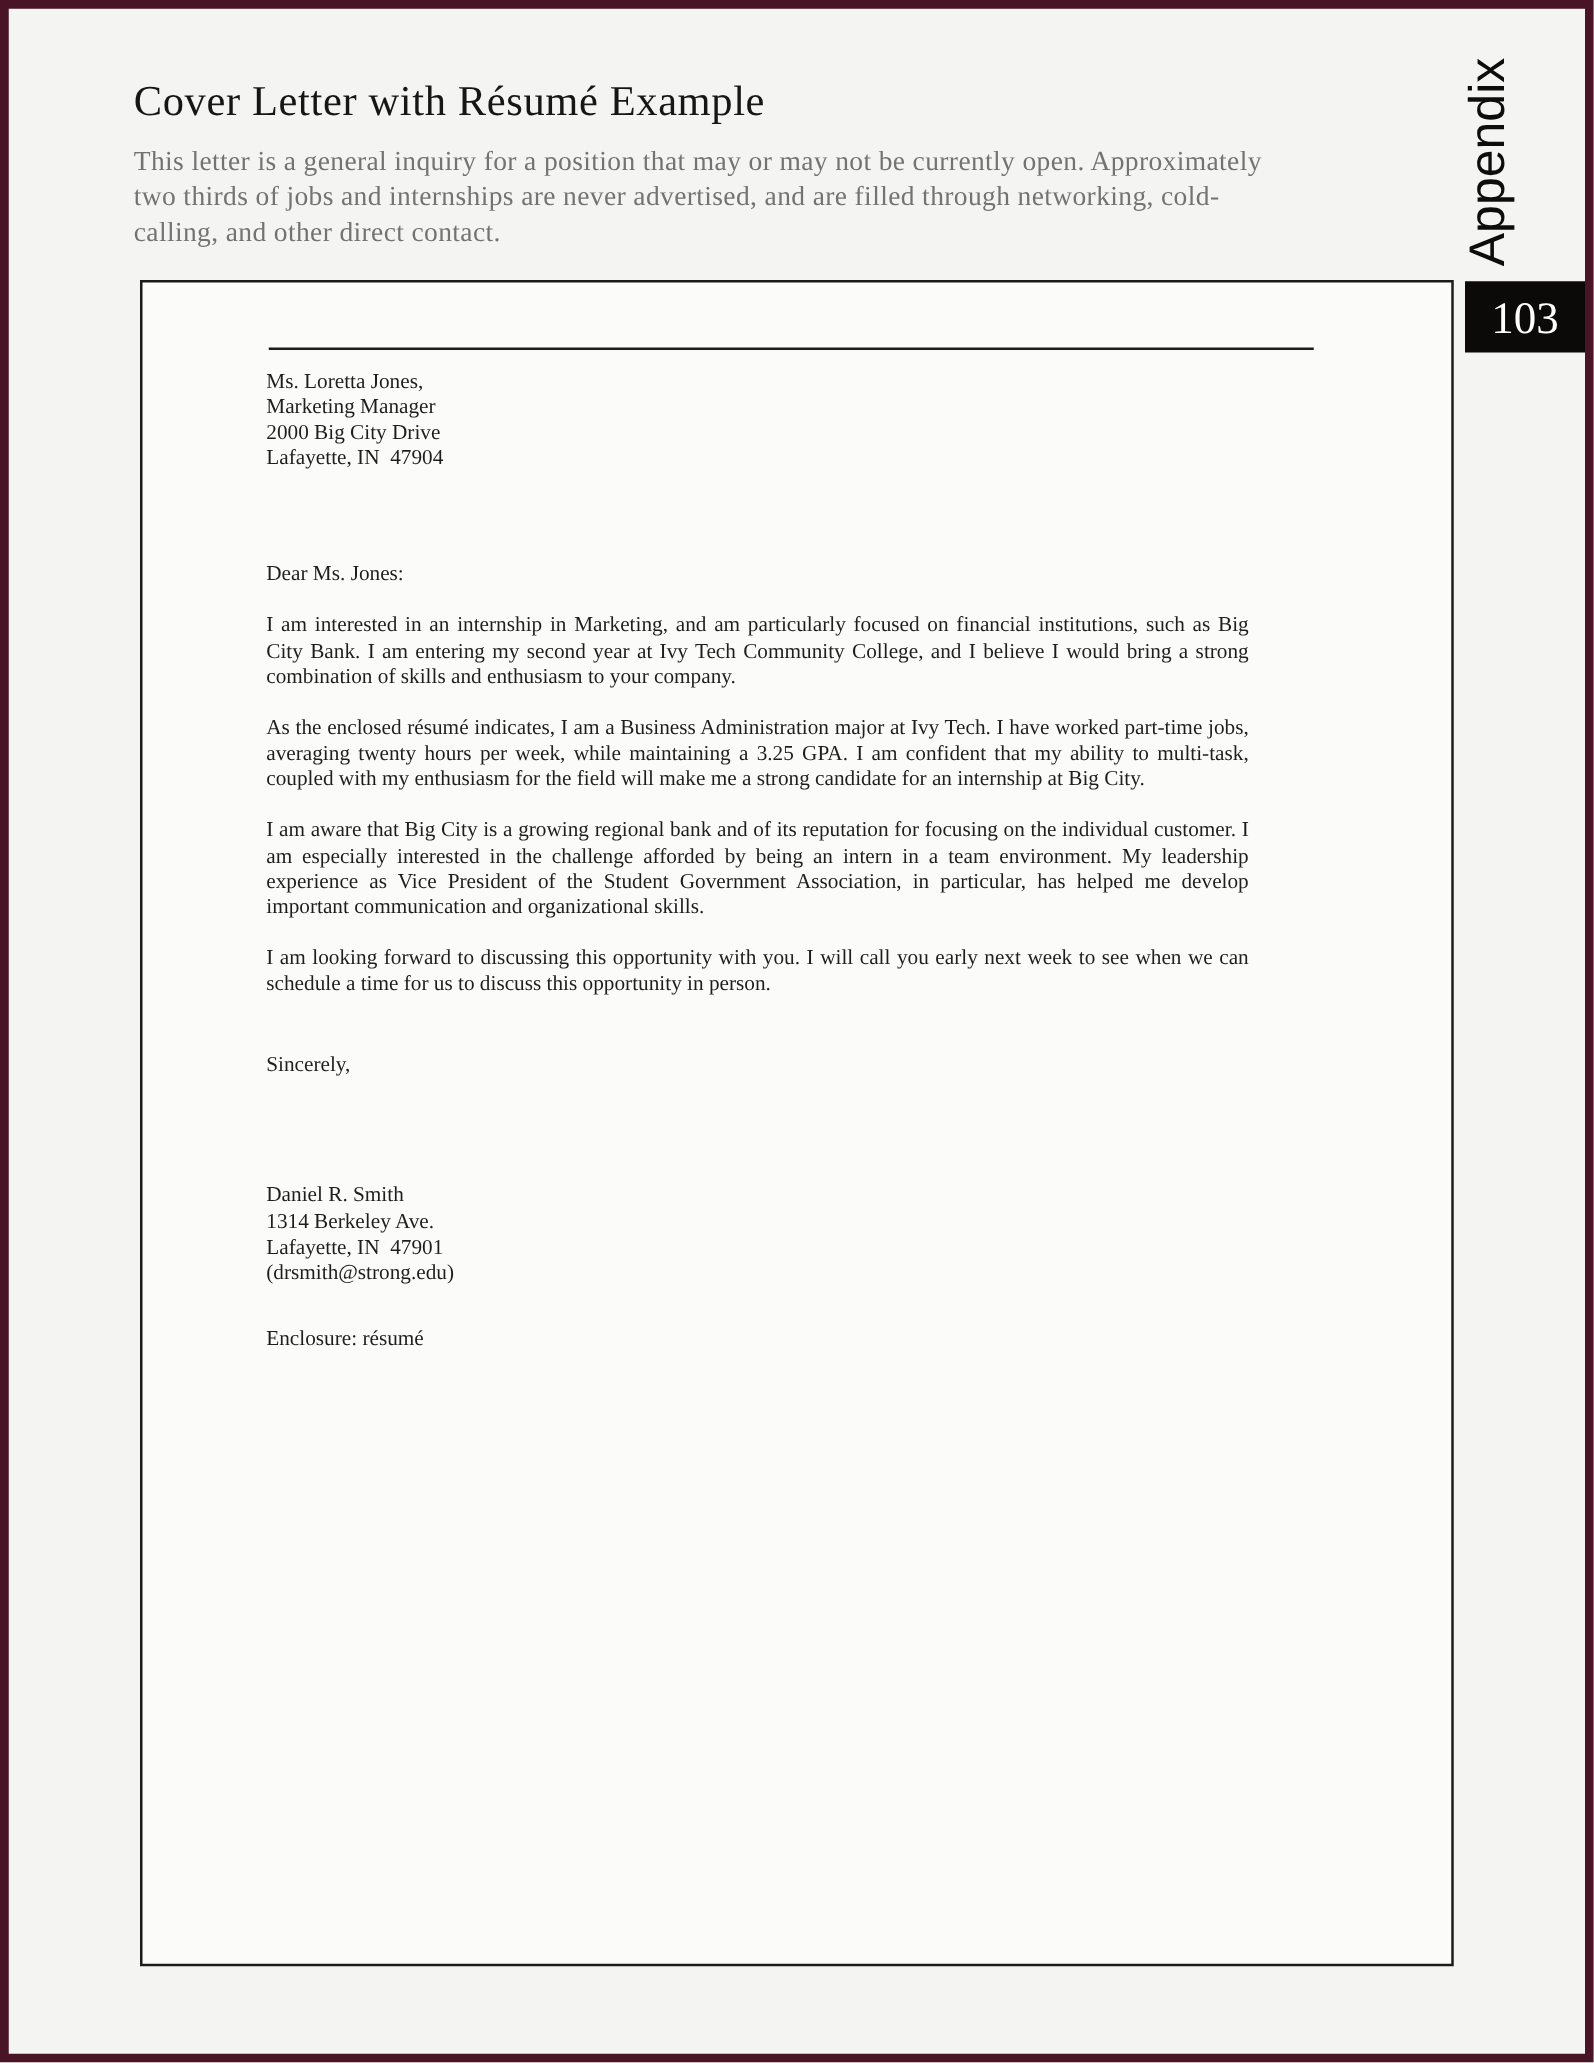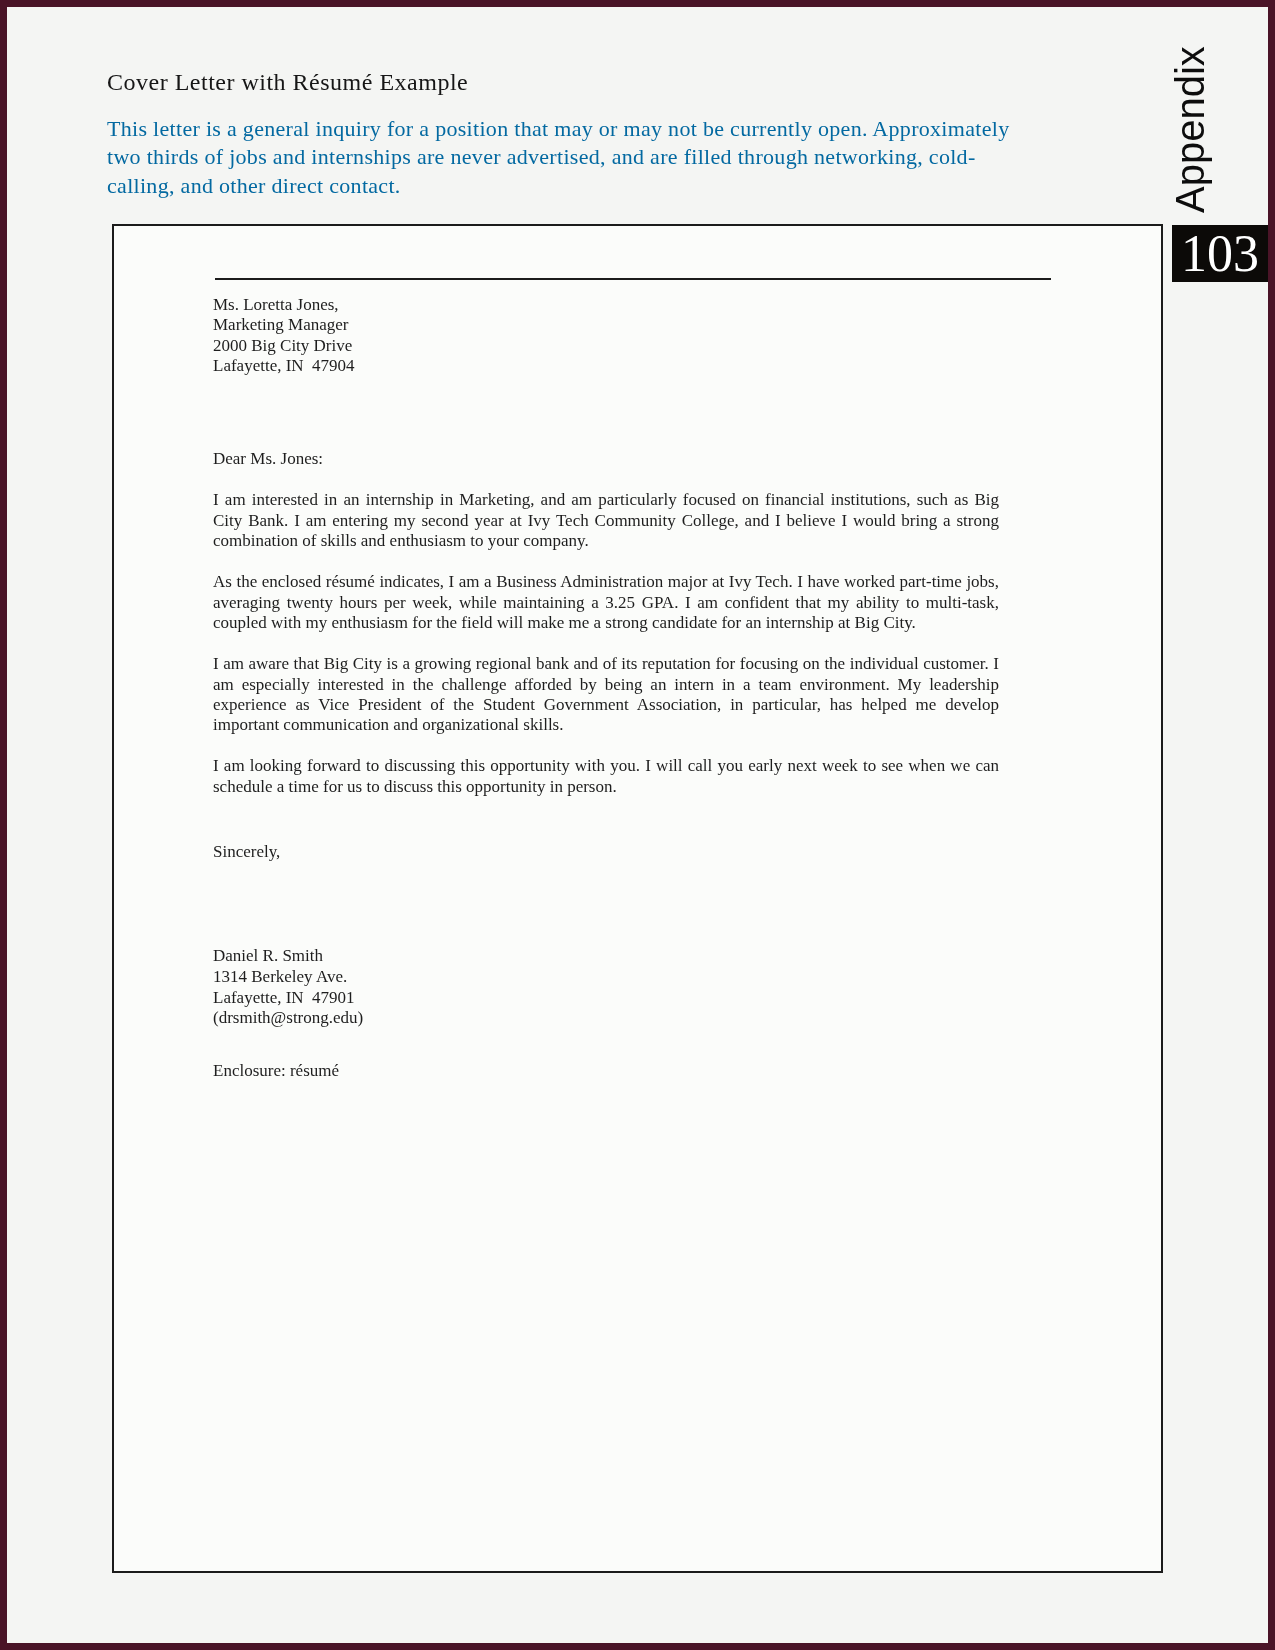--- a/index.html
+++ b/index.html
@@ -16,33 +16,33 @@
     background: var(--page-bg, #f4f5f3);
     overflow: hidden;
     font-family: "Liberation Serif", serif;
     color: #1c1c1c;
   }
   
   .title {
     position: absolute;
     left: 100px;
     top: 56px;
-    font-size: 24px;
+    font-size: 34px;
     line-height: 38px;
     letter-spacing: 0.5px;
     color: #161616;
     white-space: nowrap;
   }
   .intro {
     position: absolute;
     left: 100px;
     top: 108px;
     font-size: 22px;
     line-height: 28.4px;
-    color: #0369a1;
+    color: #737373;
     letter-spacing: 0.3px;
   }
   .intro div { white-space: nowrap; }
   
   .appendix-label {
     position: absolute;
     left: 1104px;
     top: 104px;
     width: 158px;
     height: 46px;
@@ -57,21 +57,21 @@
   }
   
   .page-badge {
     position: absolute;
     left: 1165px;
     top: 218px;
     width: 96px;
     height: 57px;
     background: var(--tab-bg, #0c0a08);
     color: var(--tab-text, #ffffff);
-    font-size: 52px;
+    font-size: 36px;
     display: flex;
     align-items: center;
     justify-content: center;
   }
   
   .letter-box {
     position: absolute;
     left: 105px;
     top: 217px;
     width: 1051px;

